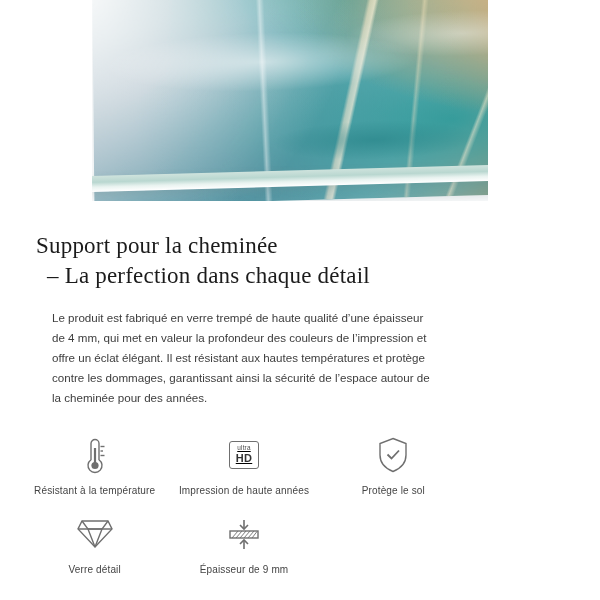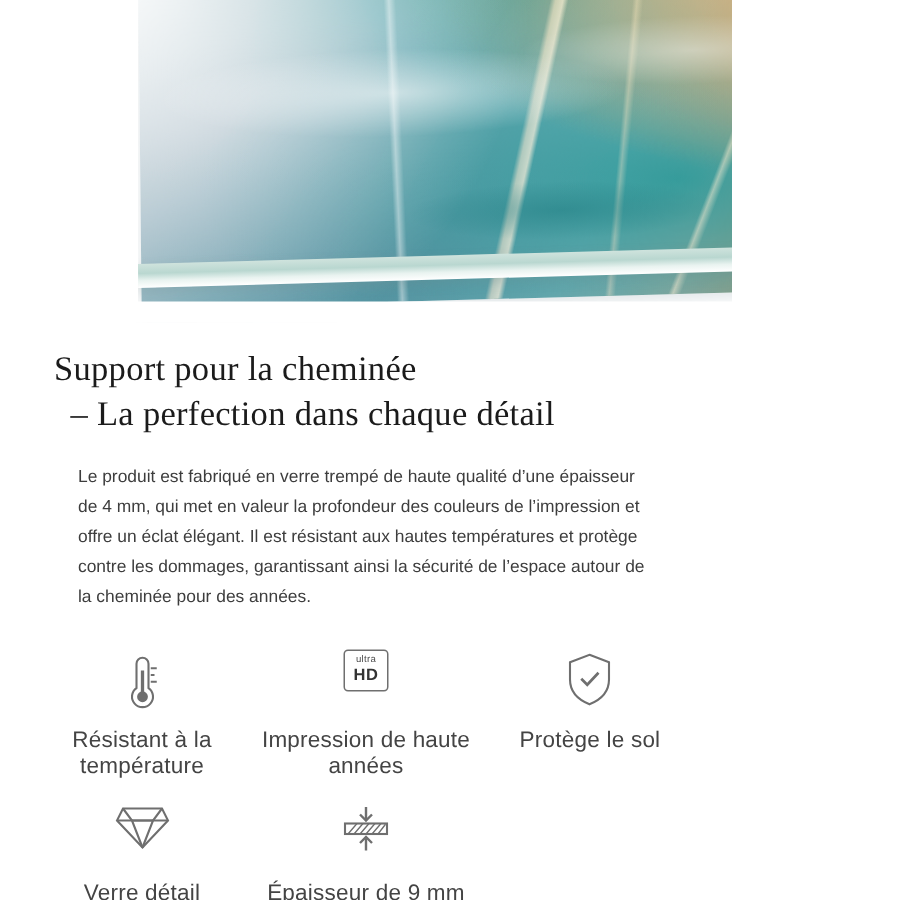--- a/index.html
+++ b/index.html
@@ -161,26 +161,27 @@
   .feature {
     display: flex;
     flex-direction: column;
     align-items: center;
     justify-content: flex-start;
     text-align: center;
   }
   .feature-icon {
     height: 44px;
     display: flex;
-    align-items: flex-start;
+    align-items: center;
     justify-content: center;
     margin-bottom: 8px;
+    text-decoration: underline;
   }
   .feature-label {
-    font-size: 15px;
+    font-size: 10px;
     color: #444444;
     letter-spacing: .15px;
   }
   .hd-badge {
     width: 30px;
     height: 28px;
     border: 1.4px solid #6f6f6f;
     border-radius: 3px;
     display: flex;
     flex-direction: column;

